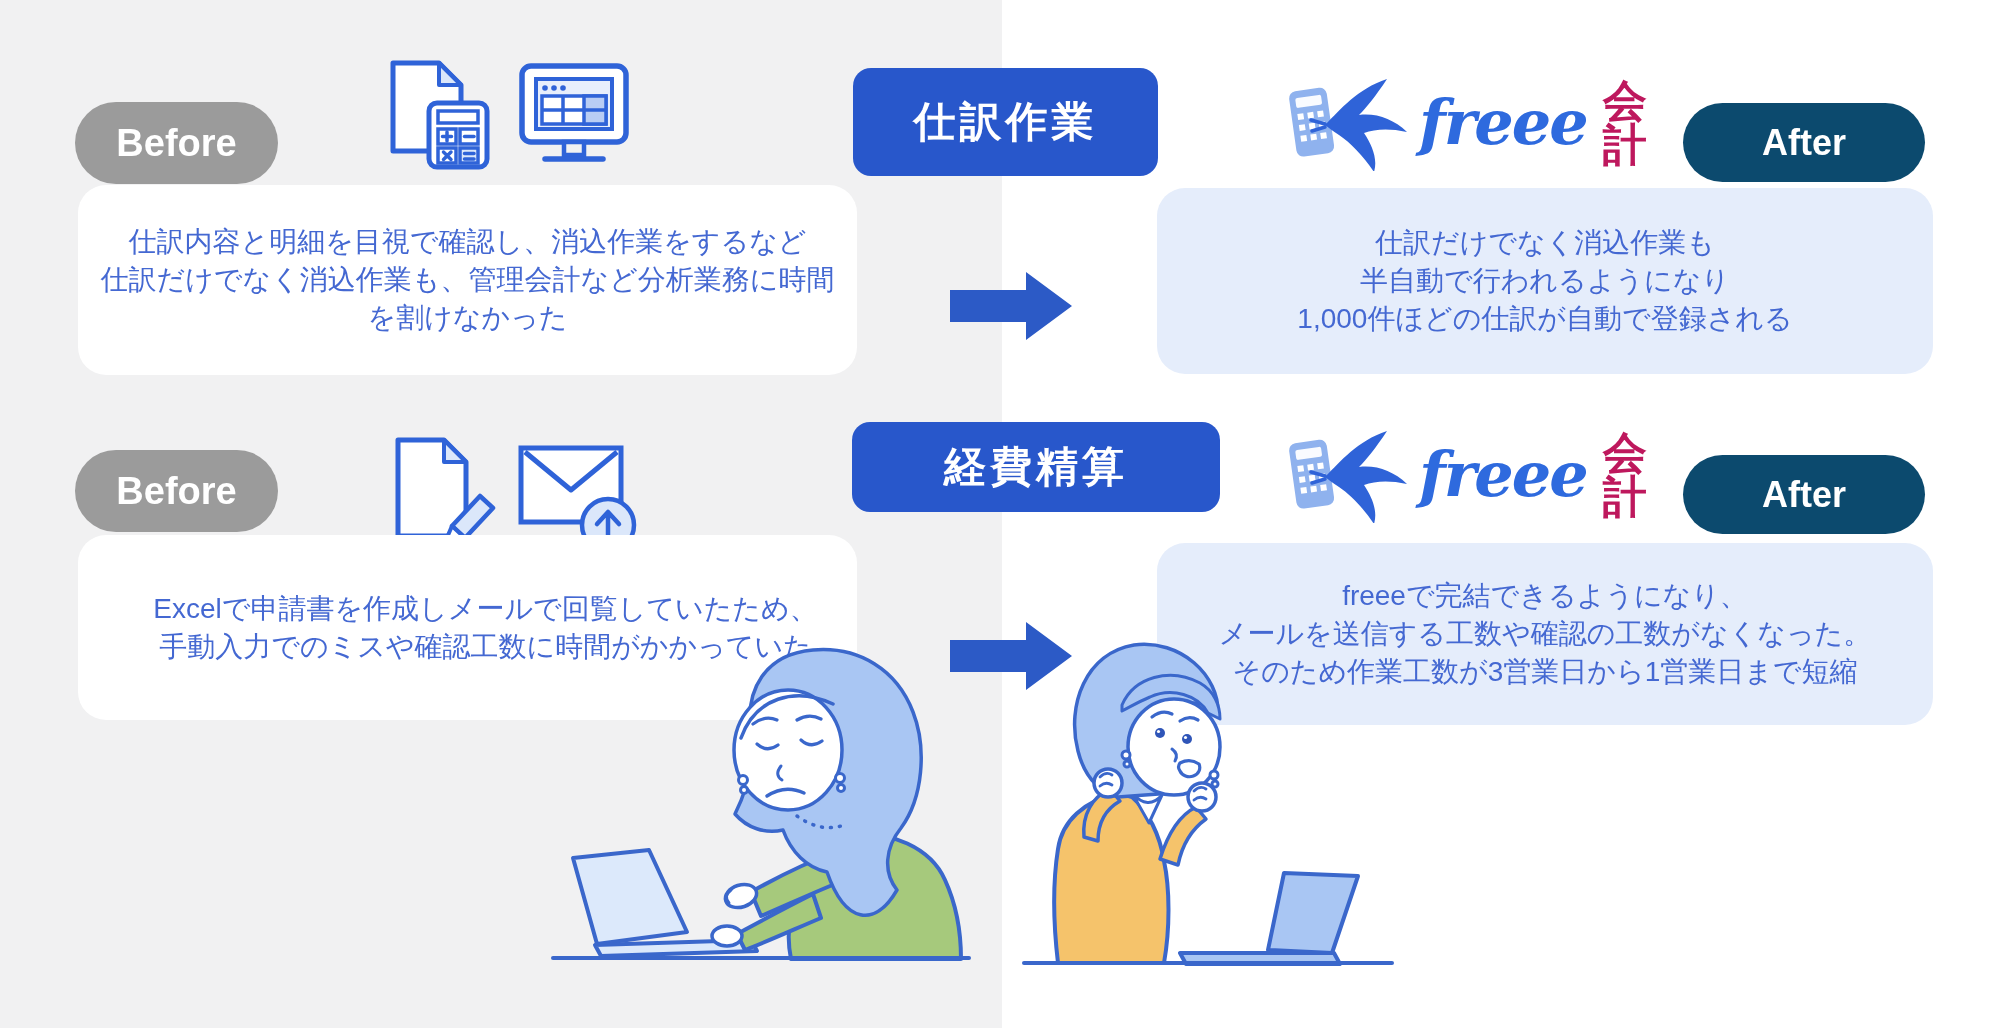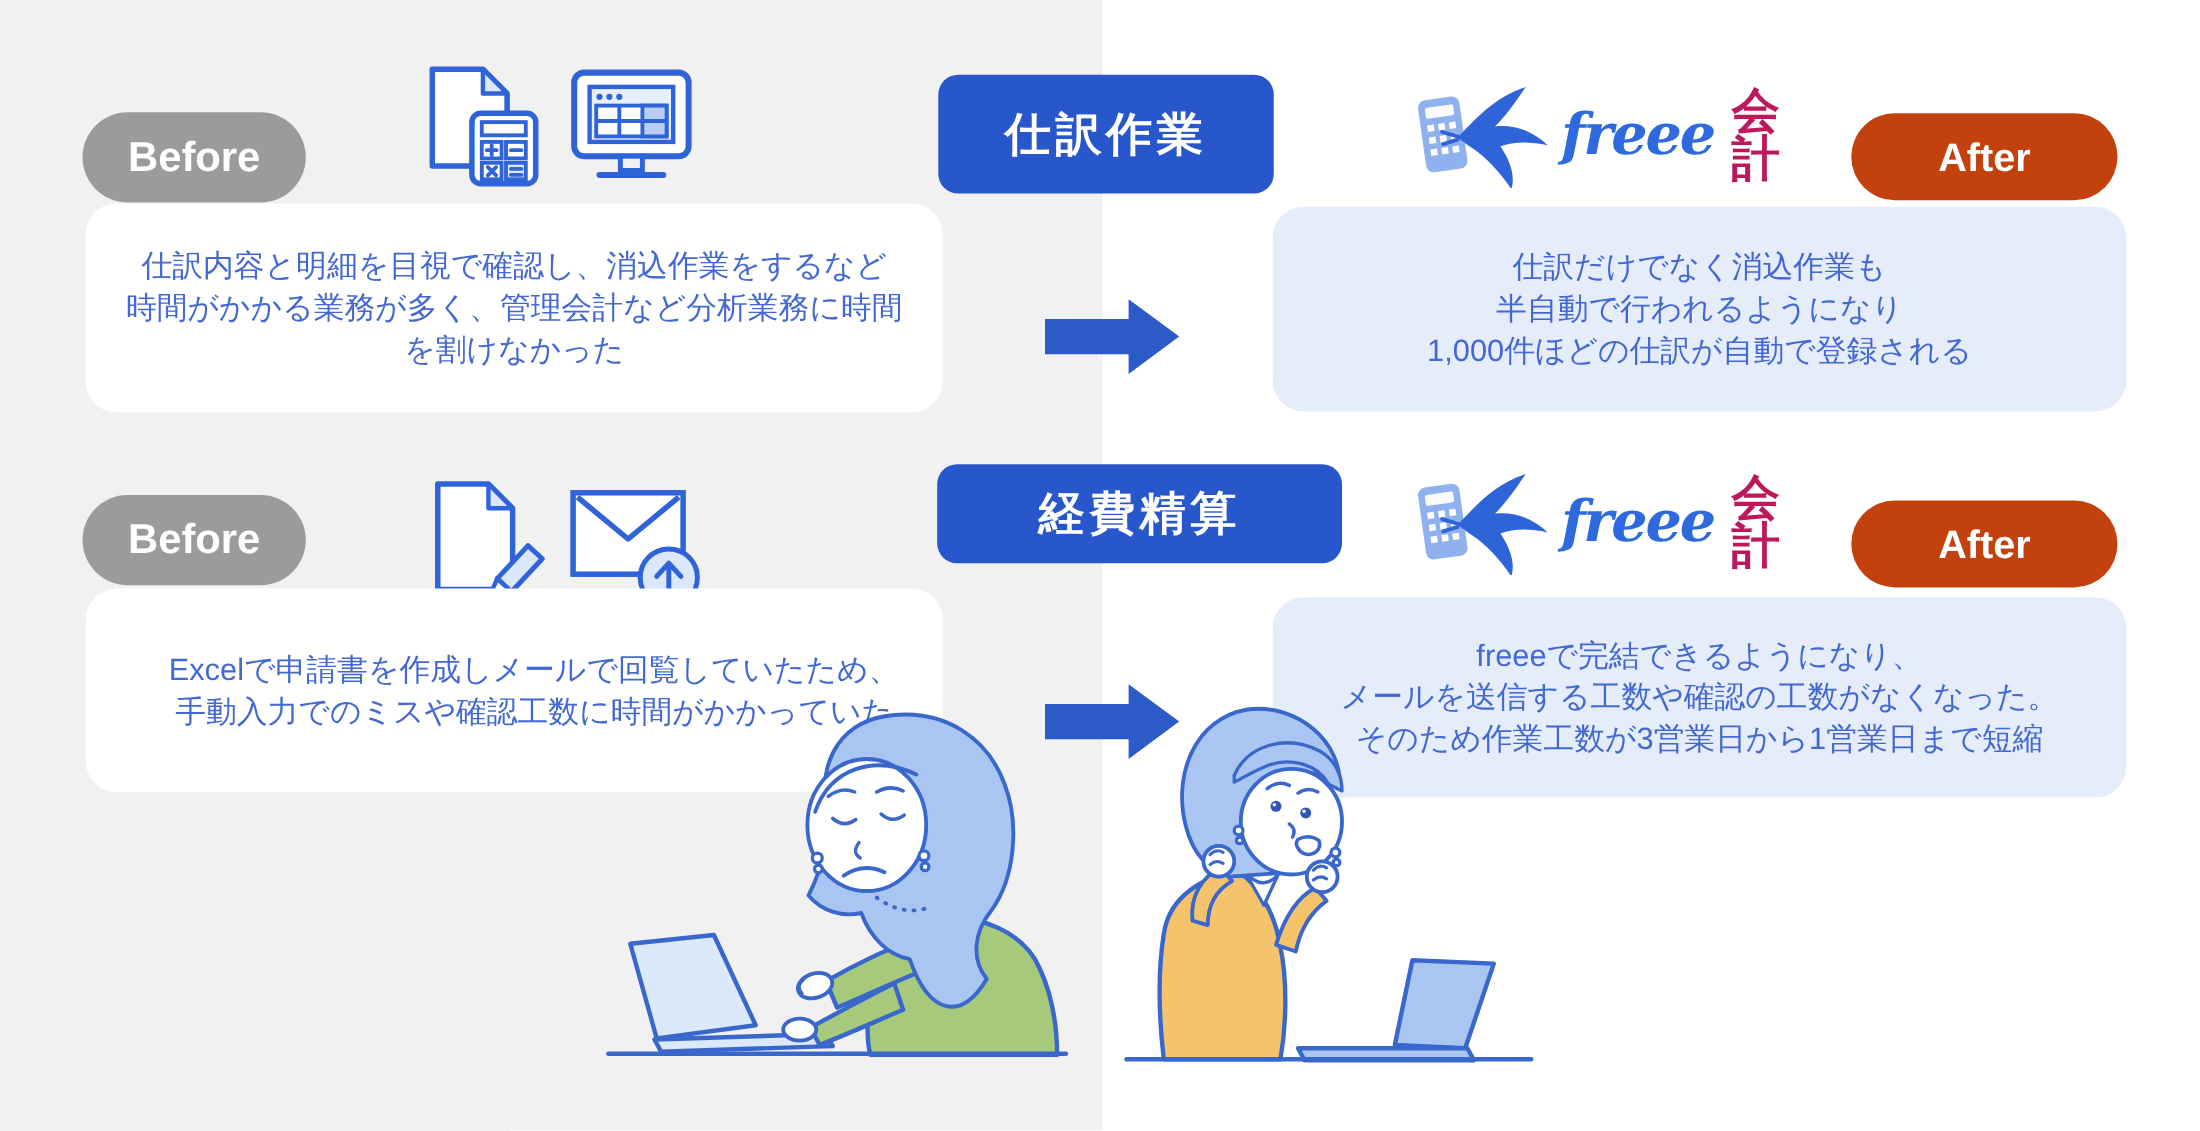--- a/index.html
+++ b/index.html
@@ -3,31 +3,31 @@
 <meta charset="utf-8">
 <style>
   html,body{margin:0;padding:0;background:#fff;}
   .canvas{position:relative;width:2000px;height:1028px;overflow:hidden;background:#ffffff;
           font-family:"Liberation Sans","DejaVu Sans",sans-serif;}
   .bg-left{position:absolute;left:0;top:0;width:1002px;height:1028px;background:#f1f1f2;}
   .abs{position:absolute;}
   .badge{position:absolute;display:flex;align-items:center;justify-content:center;
          color:#ffffff;font-weight:bold;box-sizing:border-box;}
   .badge-before{background:#9b9b9b;border-radius:42px;font-size:38px;}
-  .badge-after{background:#c2410c;border-radius:42px;font-size:36px;}
+  .badge-after{background:#0c4a6e;border-radius:42px;font-size:36px;}
   .badge-category{background:#2857cb;border-radius:18px;font-size:42px;letter-spacing:4px;}
   .textbox{position:absolute;display:flex;align-items:center;justify-content:center;
            border-radius:28px;box-sizing:border-box;}
   .textbox-white{background:#ffffff;}
   .textbox-blue{background:#e5edfb;}
   .textbox .txt{white-space:pre-line;text-align:center;color:#4468d2;
                 font-size:28px;line-height:38px;font-weight:500;}
   .logo{position:absolute;display:flex;align-items:center;}
   .logo-script{font-family:"DejaVu Serif","Liberation Serif",serif;font-style:italic;
-               font-weight:bold;font-size:52px;color:#2e6ade;line-height:1;
+               font-weight:bold;font-size:62px;color:#2e6ade;line-height:1;
                margin-left:6px;letter-spacing:-2px;}
   .logo-product{font-size:44px;font-weight:bold;color:#be185d;margin-left:16px;line-height:1;}
   svg{display:block;}
 </style>
 </head>
 <body>
 
 <div class="canvas">
   <div class="bg-left"></div>
 
@@ -62,21 +62,21 @@
       <rect x="27" y="36" width="64" height="28" fill="#ffffff" stroke="#2f63d8" stroke-width="3.5"></rect>
       <rect x="69" y="36" width="22" height="28" fill="#b9cdf4" stroke="#2f63d8" stroke-width="3.5"></rect>
       <path d="M48 36 V64 M27 50 H91" stroke="#2f63d8" stroke-width="3.5"></path>
       <rect x="49" y="82" width="20" height="13" fill="#f1f1f2" stroke="#2f63d8" stroke-width="4.5"></rect>
       <path d="M30 99 H88" stroke="#2f63d8" stroke-width="5.5" stroke-linecap="round"></path>
     </svg>
   </span>
 
   <div class="textbox textbox-white" style="left:78px;top:185px;width:779px;height:190px;">
     <div class="txt">仕訳内容と明細を目視で確認し、消込作業をするなど
-時間がかかる業務が多く、管理会計など分析業務に時間
+仕訳だけでなく消込作業も、管理会計など分析業務に時間
 を割けなかった</div>
   </div>
 
   <div class="badge badge-category" style="left:853px;top:68px;width:305px;height:108px;">
     <span>仕訳作業</span>
   </div>
 
   <span class="abs" style="left:950px;top:272px;">
     <svg width="122" height="68" viewBox="0 0 122 68">
       <polygon points="0,18 76,18 76,0 122,34 76,68 76,50 0,50" fill="#2c5ac6"></polygon>

